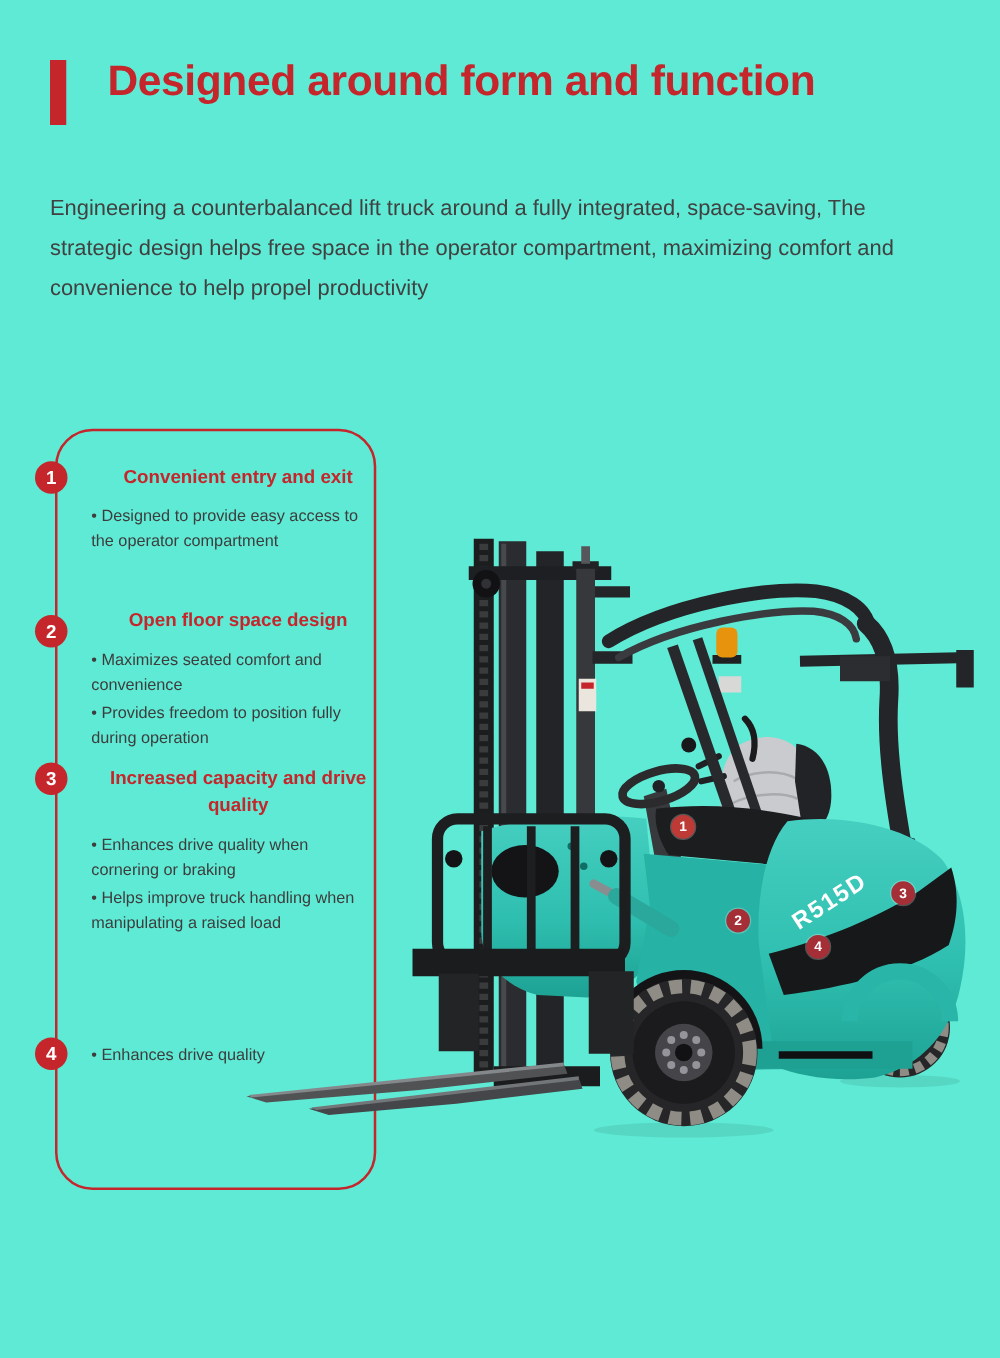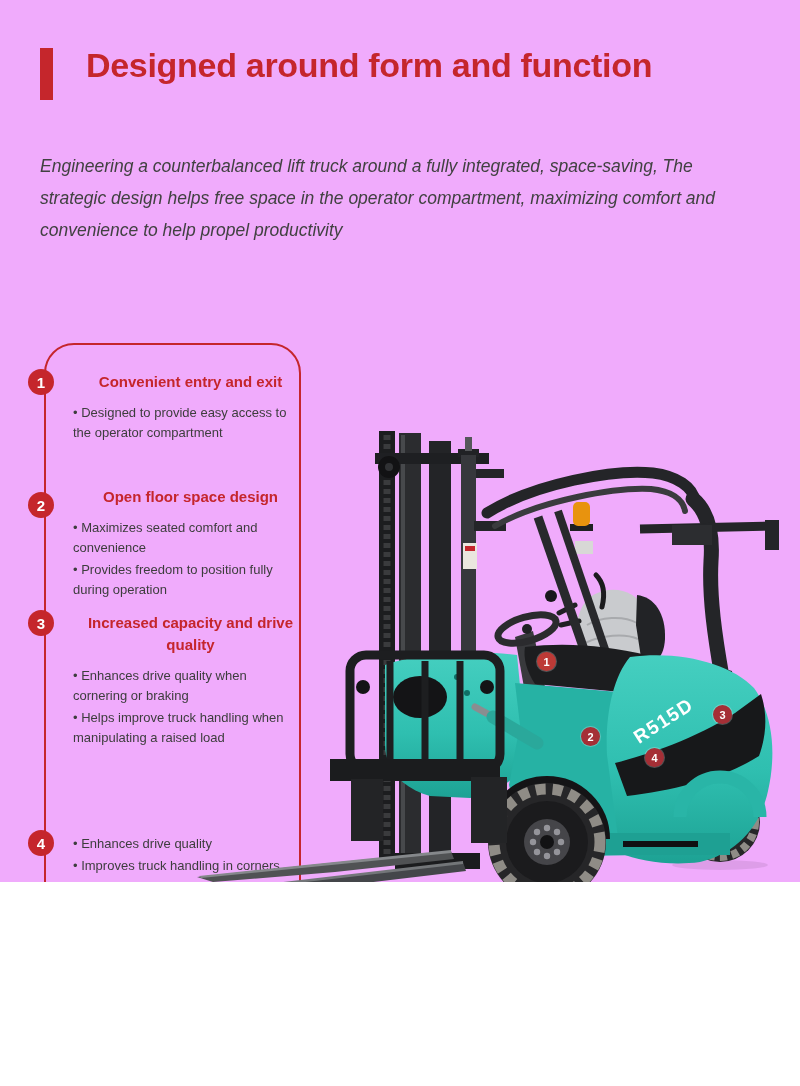--- a/index.html
+++ b/index.html
@@ -1,28 +1,28 @@
 <!DOCTYPE html>
 <html><head>
 <meta charset="utf-8">
 <style>
   * { box-sizing: border-box; }
   html,body { margin:0; padding:0; background:#fff; }
   .page {
-    position: relative; width: 800px; height: 882px; background:#f0abfc;
+    position: relative; width: 800px; height: 1086px; background:#5eead4;
     font-family: "Liberation Sans", sans-serif; overflow: hidden; margin: 0 auto;
   }
   .accent-bar { position:absolute; left:40px; top:48px; width:13px; height:52px; background:#c5262c; }
   .page-title {
     position:absolute; left:86px; top:46px; margin:0;
     font-size:34px; font-weight:bold; color:#c5262c; letter-spacing:-0.3px; white-space:nowrap;
   }
   .intro {
     position:absolute; left:40px; top:150px; width:722px; margin:0;
-    font-size:17.5px; line-height:32px; color:#414141;font-style:italic;
+    font-size:17.5px; line-height:32px; color:#414141;
   }
   .feature-box {
     position:absolute; left:44px; top:343px; width:257px; height:609px;
     border:2px solid #c5262c; border-radius:30px; background:transparent;
   }
   .badge {
     position:absolute; left:28px; width:26px; height:26px; border-radius:50%;
     background:#c5262c; color:#fff; font-size:15px; font-weight:bold;
     display:flex; align-items:center; justify-content:center; z-index:3;
   }
@@ -72,21 +72,20 @@
   </section>
 
   <section class="feature" style="top:612px">
     <h2>Increased capacity and drive quality</h2>
     <p>Enhances drive quality when cornering or braking</p>
     <p>Helps improve truck handling when manipulating a raised load</p>
   </section>
 
   <section class="feature" style="top:834px">
     <p>Enhances drive quality</p>
-    <p>Improves truck handling in corners</p>
   </section>
 
   <div class="truck">
     <svg width="615" height="513" viewBox="0 0 615 513">
       <defs>
         <linearGradient id="tealGrad" x1="0" y1="0" x2="0" y2="1">
           <stop offset="0" stop-color="#45cfc0"></stop>
           <stop offset="0.55" stop-color="#2fbfb0"></stop>
           <stop offset="1" stop-color="#1da294"></stop>
         </linearGradient>

